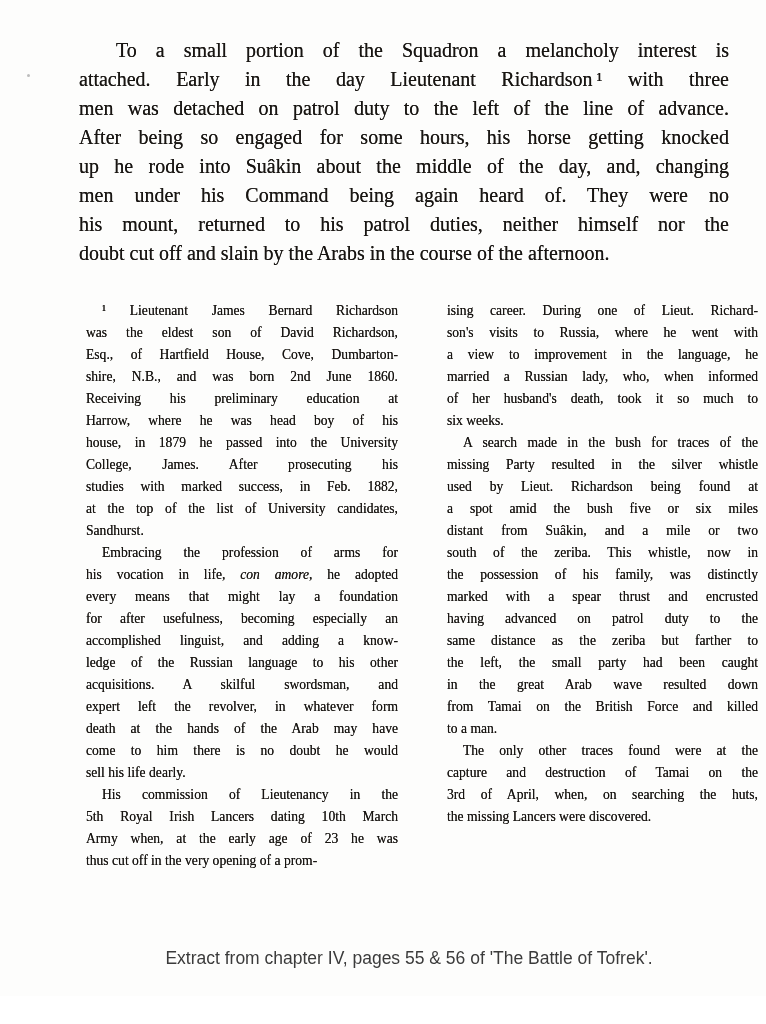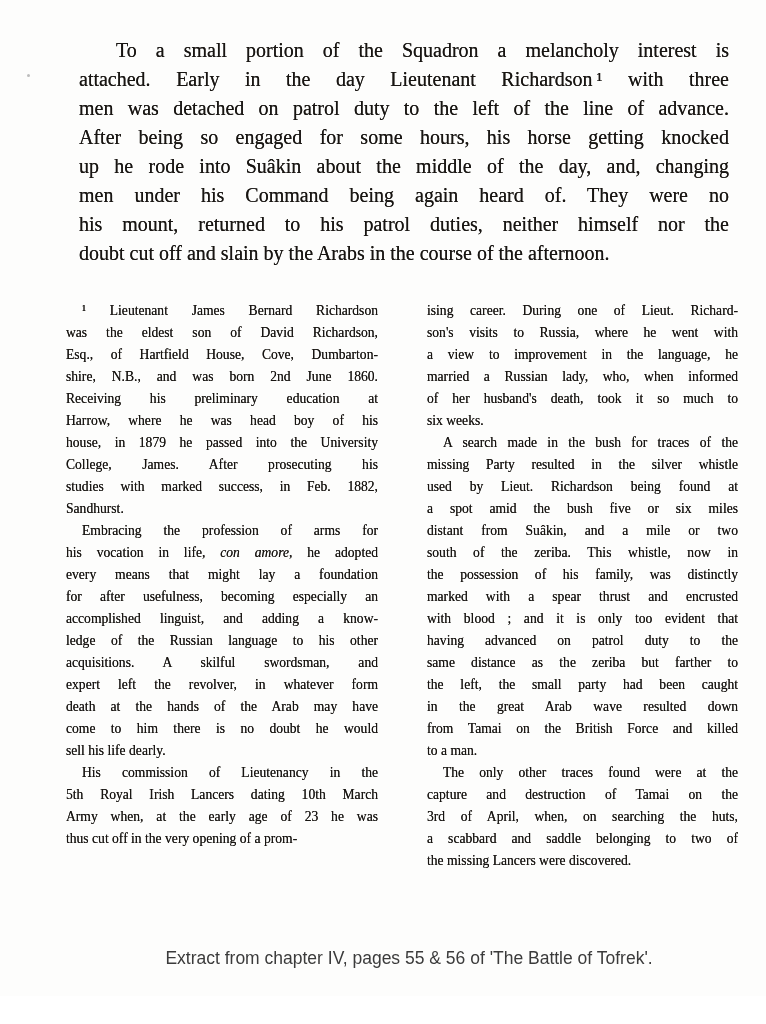--- a/index.html
+++ b/index.html
@@ -22,21 +22,21 @@
     position: absolute;
     left: 79px; top: 36px; width: 650px;
     font-size: 20px; line-height: 29px;
   }
   .main-block .tline { height: 29px; }
   .main-block .tline.indent { text-indent: 37px; }
 
   .fncol {
     position: absolute;
     top: 300px;
-    font-size: 13.6px; line-height: 22px;
+    font-size: 13.6px; line-height: 22px; margin-left: 20px;
   }
   .fncol .tline { height: 22px; }
   .fncol .tline.indent { text-indent: 16px; }
   .fn-left  { left: 66px;  width: 312px; }
   .fn-right { left: 427px; width: 311px; }
 
   .tline {
     text-align: justify;
     text-align-last: justify;
     overflow: hidden;
@@ -87,20 +87,21 @@
       <div class="para">
         <div class="tline indent"><span>¹ Lieutenant James Bernard Richardson</span></div>
         <div class="tline"><span>was the eldest son of David Richardson,</span></div>
         <div class="tline"><span>Esq., of Hartfield House, Cove, Dumbarton-</span></div>
         <div class="tline"><span>shire, N.B., and was born 2nd June 1860.</span></div>
         <div class="tline"><span>Receiving his preliminary education at</span></div>
         <div class="tline"><span>Harrow, where he was head boy of his</span></div>
         <div class="tline"><span>house, in 1879 he passed into the University</span></div>
         <div class="tline"><span>College, James. After prosecuting his</span></div>
         <div class="tline"><span>studies with marked success, in Feb. 1882,</span></div>
+        <div class="tline"><span>at the top of the list of University candidates,</span></div>
         <div class="tline last"><span>Sandhurst.</span></div>
       </div>
       <div class="para">
         <div class="tline indent"><span>Embracing the profession of arms for</span></div>
         <div class="tline"><span>his vocation in life, </span><span class="it">con amore</span><span>, he adopted</span></div>
         <div class="tline"><span>every means that might lay a foundation</span></div>
         <div class="tline"><span>for after usefulness, becoming especially an</span></div>
         <div class="tline"><span>accomplished linguist, and adding a know-</span></div>
         <div class="tline"><span>ledge of the Russian language to his other</span></div>
         <div class="tline"><span>acquisitions. A skilful swordsman, and</span></div>
@@ -128,32 +129,30 @@
       </div>
       <div class="para">
         <div class="tline indent"><span>A search made in the bush for traces of the</span></div>
         <div class="tline"><span>missing Party resulted in the silver whistle</span></div>
         <div class="tline"><span>used by Lieut. Richardson being found at</span></div>
         <div class="tline"><span>a spot amid the bush five or six miles</span></div>
         <div class="tline"><span>distant from Suâkin, and a mile or two</span></div>
         <div class="tline"><span>south of the zeriba. This whistle, now in</span></div>
         <div class="tline"><span>the possession of his family, was distinctly</span></div>
         <div class="tline"><span>marked with a spear thrust and encrusted</span></div>
-        <div class="tline"><span>with blood ; and it is only too evident that</span></div>
         <div class="tline"><span>having advanced on patrol duty to the</span></div>
         <div class="tline"><span>same distance as the zeriba but farther to</span></div>
         <div class="tline"><span>the left, the small party had been caught</span></div>
         <div class="tline"><span>in the great Arab wave resulted down</span></div>
         <div class="tline"><span>from Tamai on the British Force and killed</span></div>
         <div class="tline last"><span>to a man.</span></div>
       </div>
       <div class="para">
         <div class="tline indent"><span>The only other traces found were at the</span></div>
         <div class="tline"><span>capture and destruction of Tamai on the</span></div>
         <div class="tline"><span>3rd of April, when, on searching the huts,</span></div>
-        <div class="tline"><span>a scabbard and saddle belonging to two of</span></div>
         <div class="tline last"><span>the missing Lancers were discovered.</span></div>
       </div>
     </div>
 
   <div class="caption">Extract from chapter IV, pages 55 &amp; 56 of 'The Battle of Tofrek'.</div>
 
 </div>
 
 </body></html>

